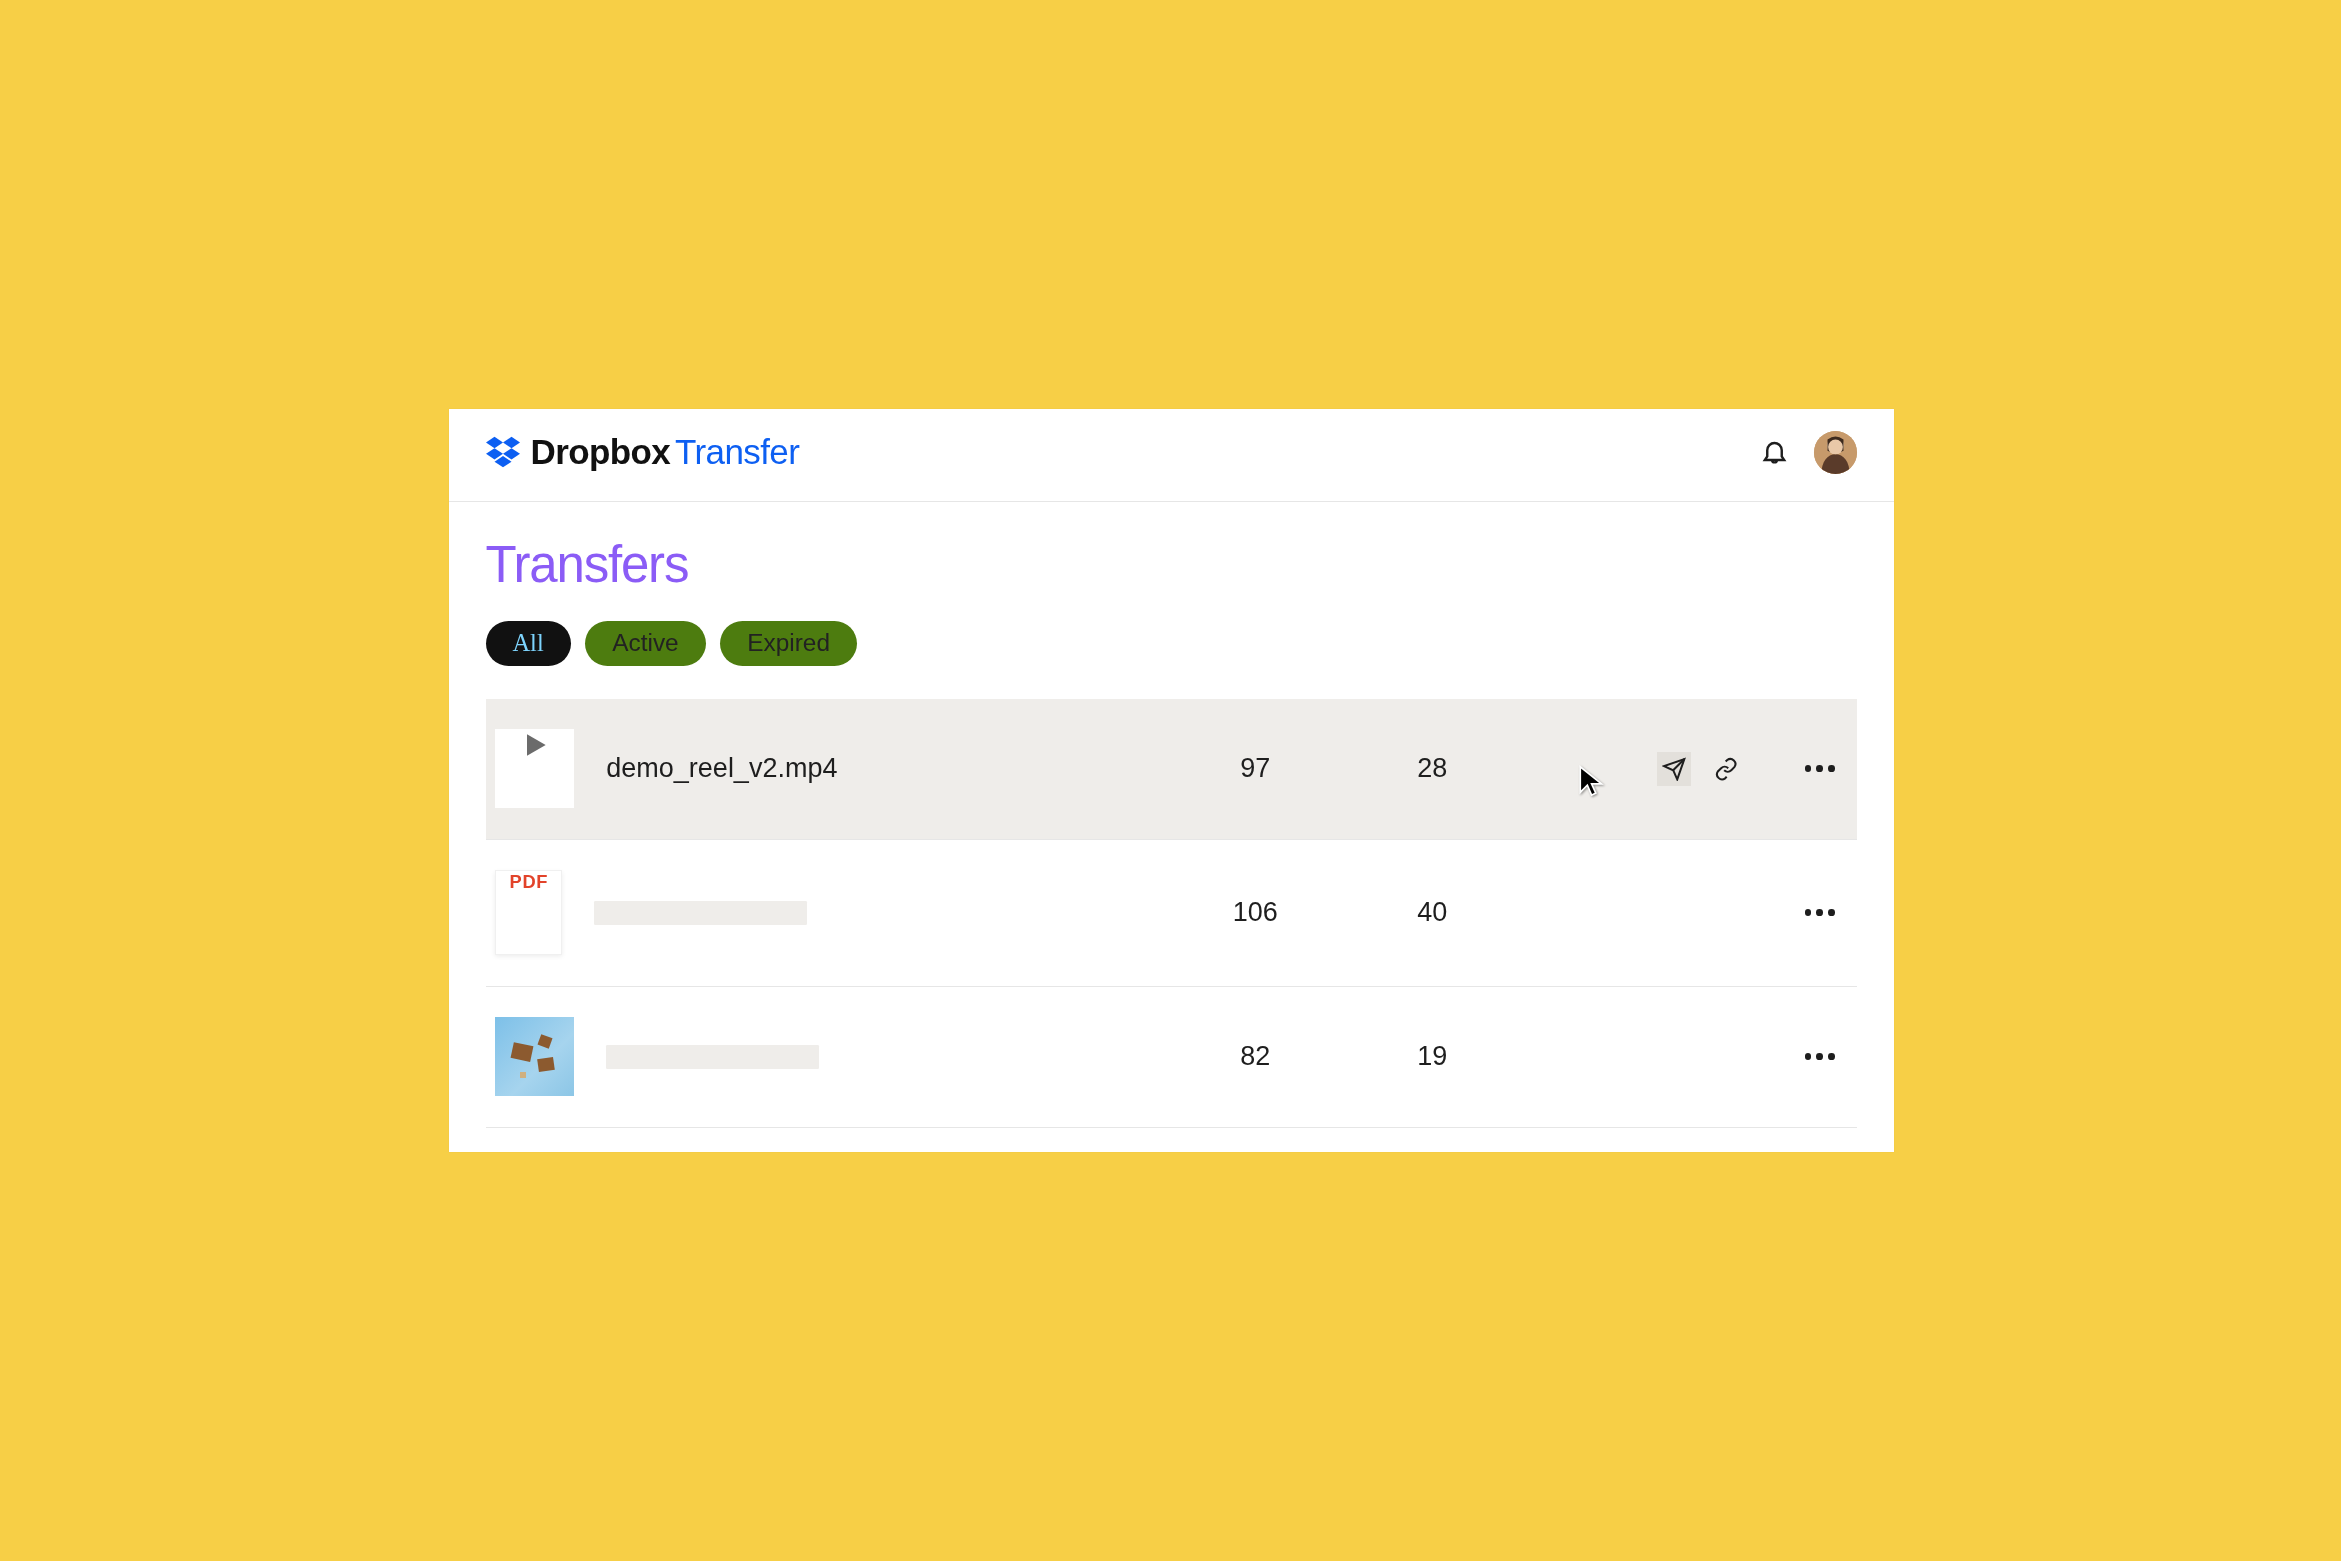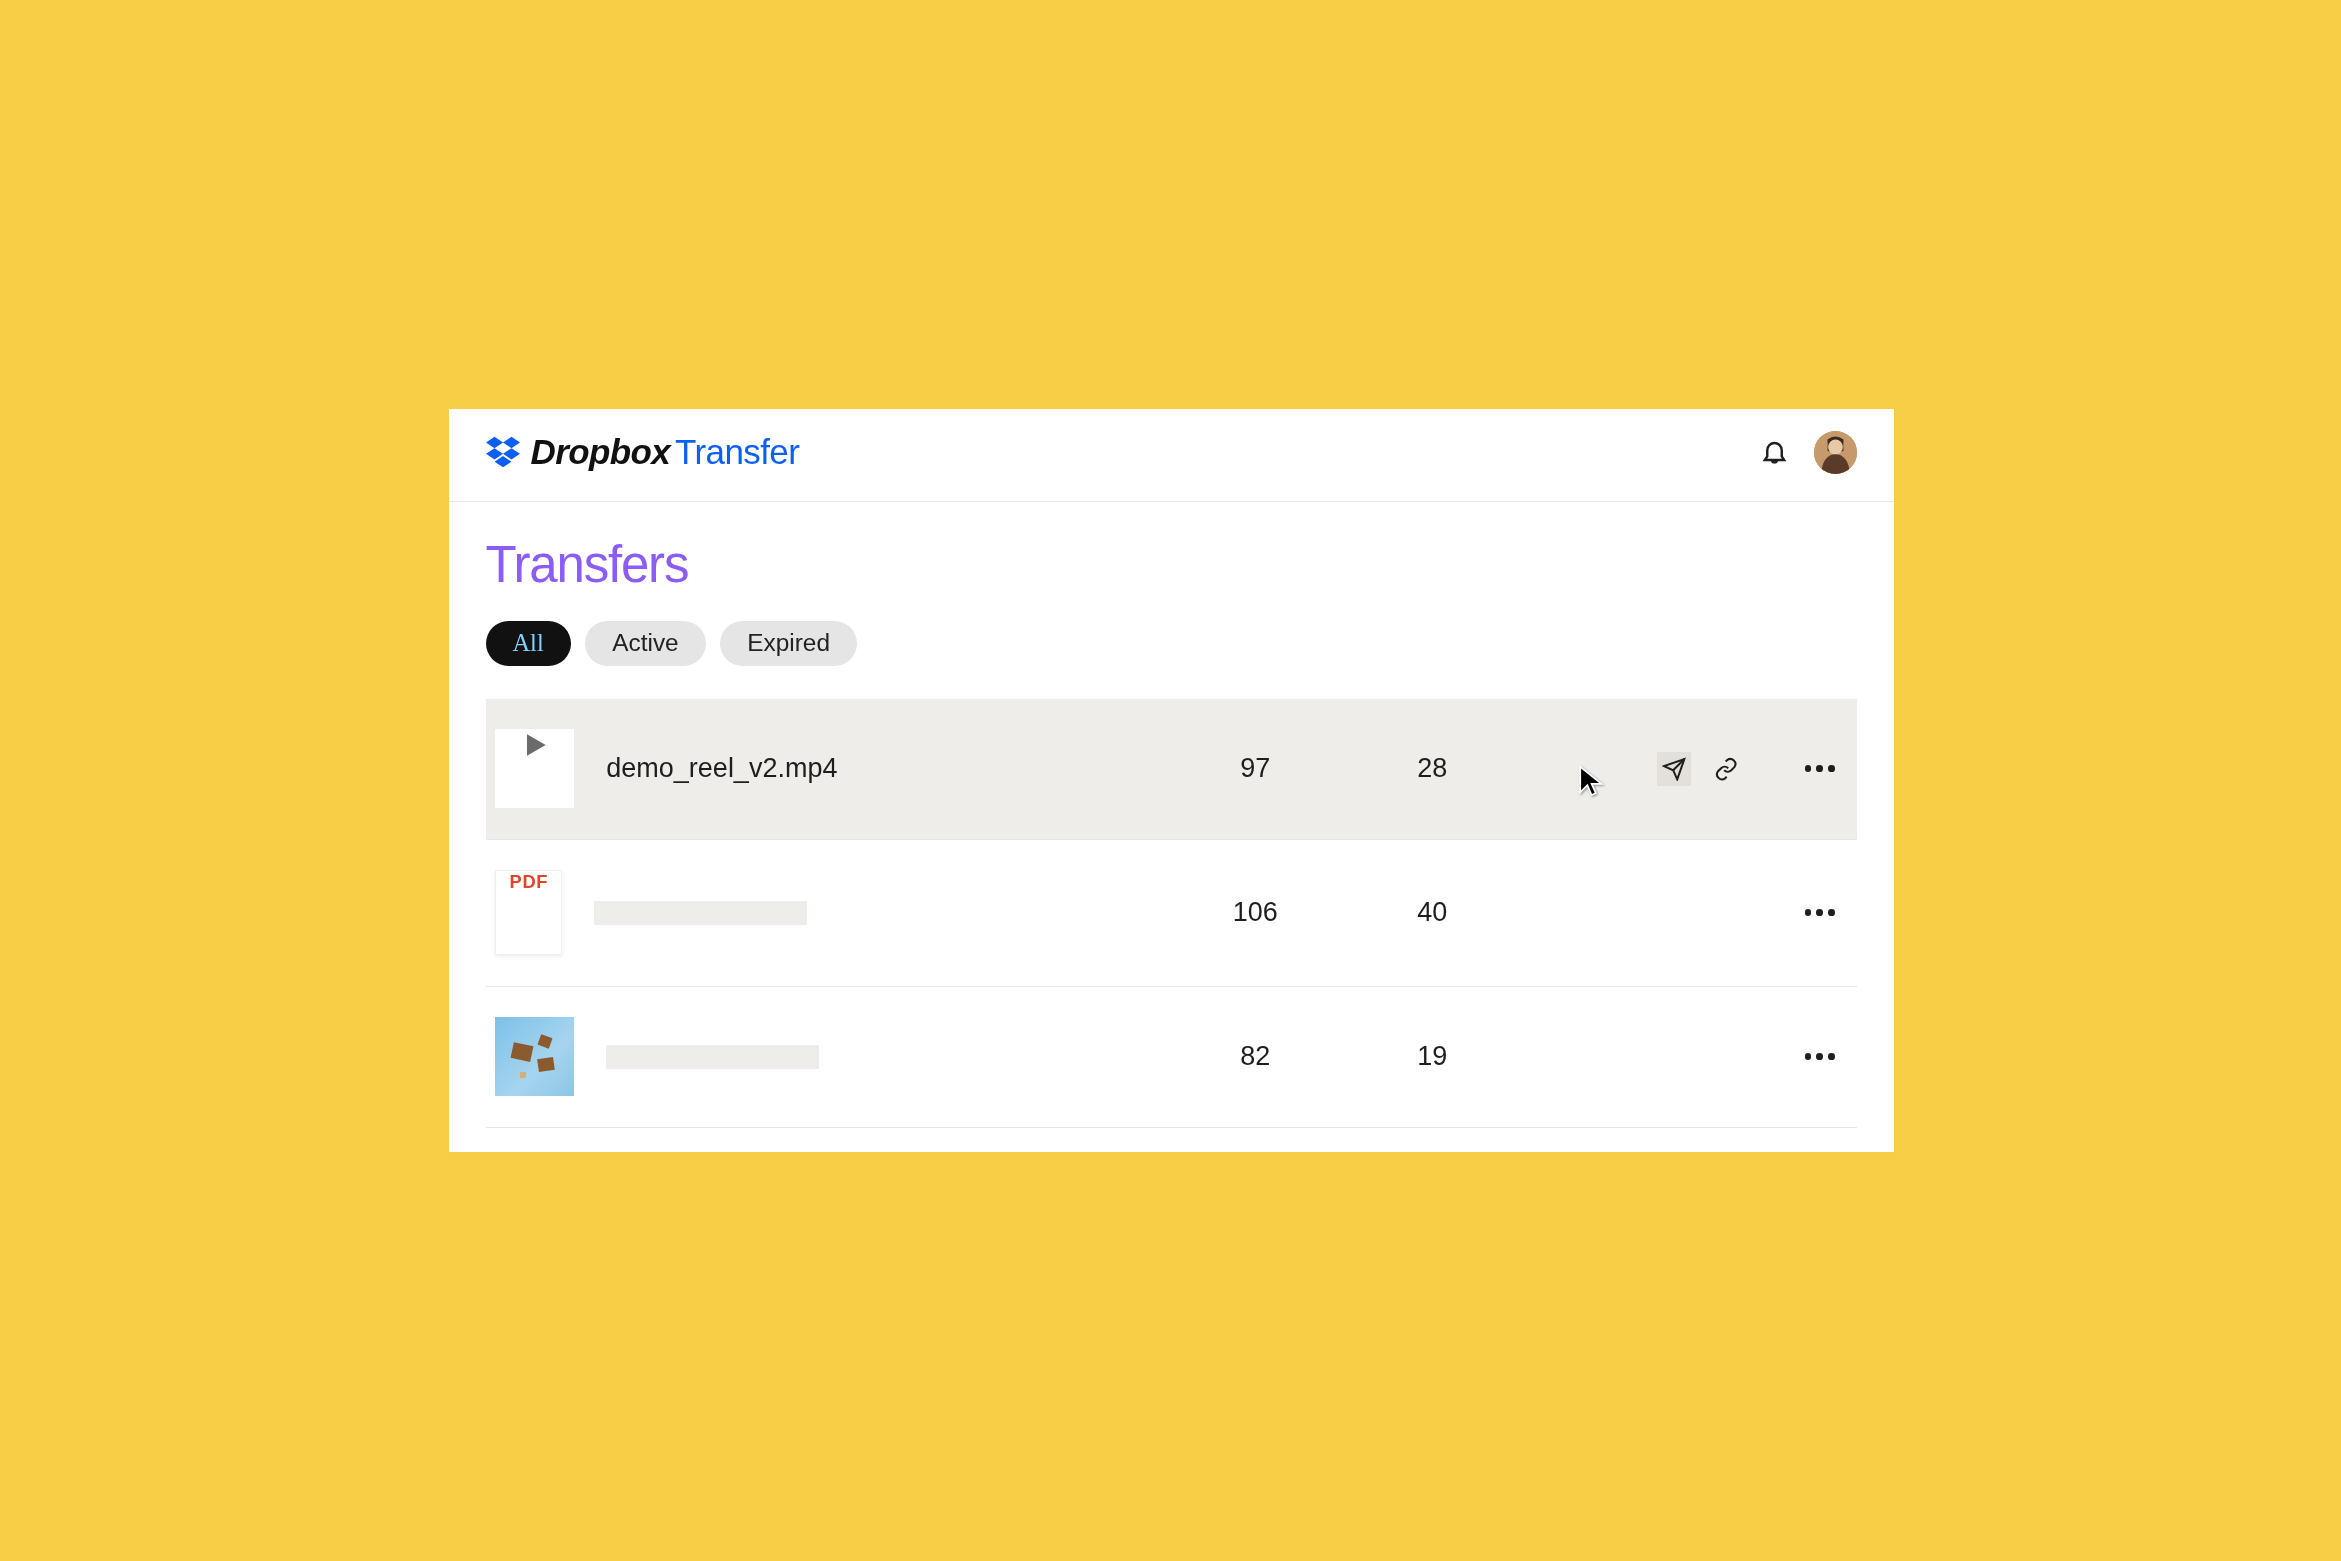--- a/index.html
+++ b/index.html
@@ -30,21 +30,20 @@
   .brand {
     display: flex;
     align-items: center;
     gap: 11px;
   }
   .brand-text {
     font-size: 35px;
     font-weight: 700;
     color: #111;
     letter-spacing: -0.6px;
-    font-style: italic;
   }
   .brand-sub {
     font-size: 35px;
     font-weight: 500;
     color: #0d5ff2;
     letter-spacing: -0.6px;
     margin-left: 4.9px;
   }
   .header-actions {
     display: flex;
@@ -84,21 +83,21 @@
     font-size: 24.4px;
     font-weight: 400;
     cursor: pointer;
   }
   .pill.active {
     background: #111;
     color: #7dd3fc;
     font-family: Liberation Serif, serif;
   }
   .pill.inactive {
-    background: #e5e5e5;
+    background: #4d7c0f;
     color: #222;
   }
 
   
   .table { width: 100%; }
   .thead {
     display: grid;
     grid-template-columns: 1fr 159px 195px 317px;
     padding: 6.1px 9.8px 16px 9.8px;
     border-bottom: 1.2px solid #e6e6e6;

